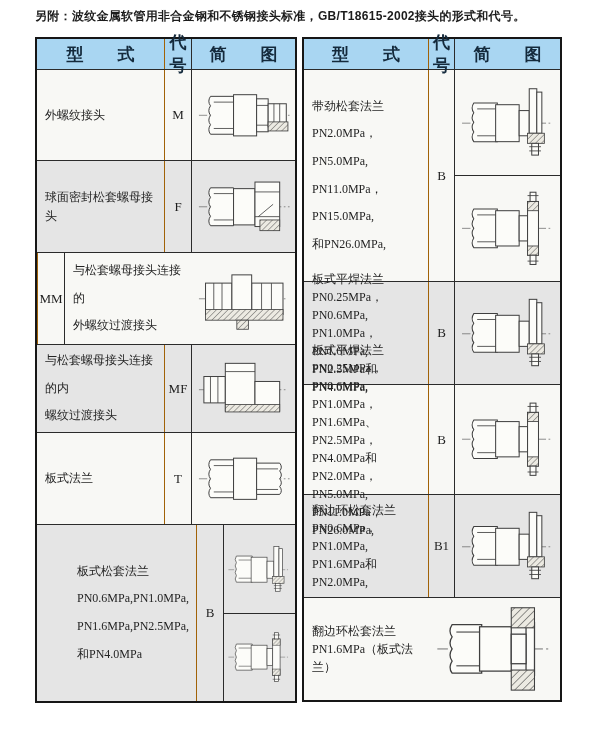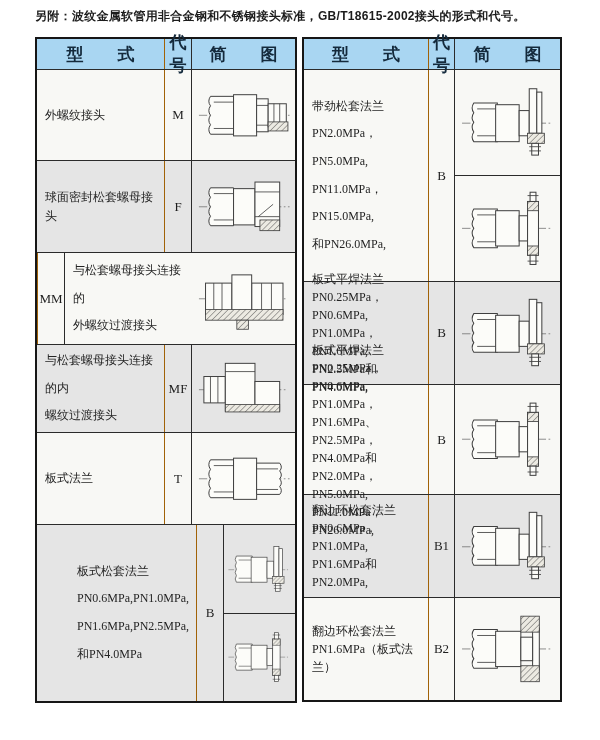--- a/index.html
+++ b/index.html
@@ -380,23 +380,20 @@
           </svg>
         </div>
       </div>
   </div>
 
   <div class="row h102 lh-med">
     <div class="cell c-type">
         <span class="type-text">翻边环松套法兰
 PN1.6MPa（板式法兰）</span>
       </div>
-    <div class="cell c-code">
-        <span class="code-text">B2</span>
-      </div>
     <div class="cell c-diag">
         <div class="dwrap">
           <svg viewBox="0 0 120 90" preserveAspectRatio="xMidYMid meet">
             <line class="cl" x1="6" y1="45" x2="114" y2="45"></line>
             <path class="sh" d="M48,22 H20 q-4,6 0,11.5 q-4,6 0,11.5 q-4,6 0,11.5 q-4,6 0,11.5 H48 Z"></path>
             <line class="ln" x1="24" y1="29" x2="48" y2="29"></line>
             <line class="ln" x1="24" y1="61" x2="48" y2="61"></line>
             <rect class="sh" x="46" y="24" width="30" height="42"></rect>
             <rect class="sh" x="90" y="20" width="8" height="50"></rect>
             <rect class="sh" x="76" y="31" width="14" height="28"></rect>

